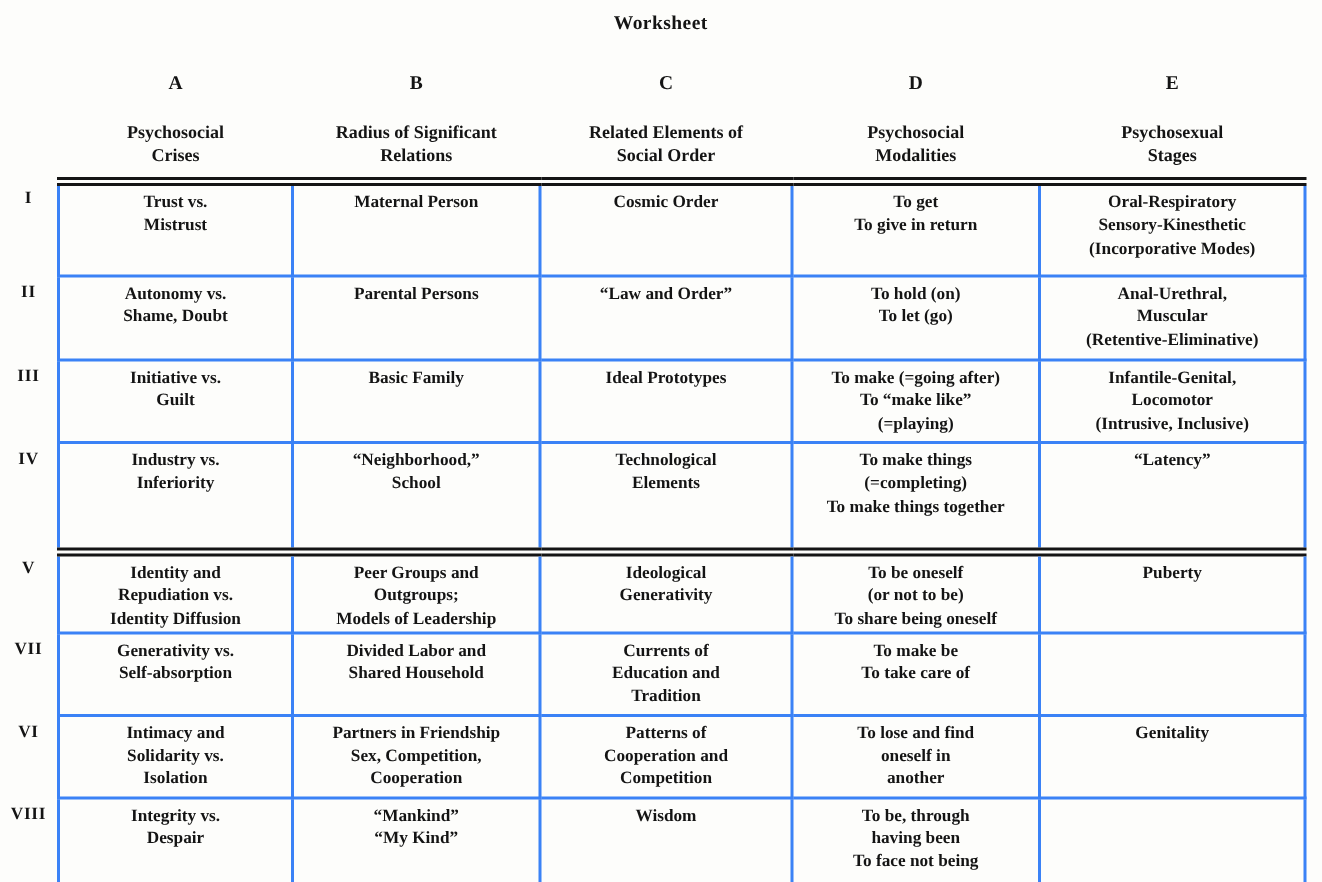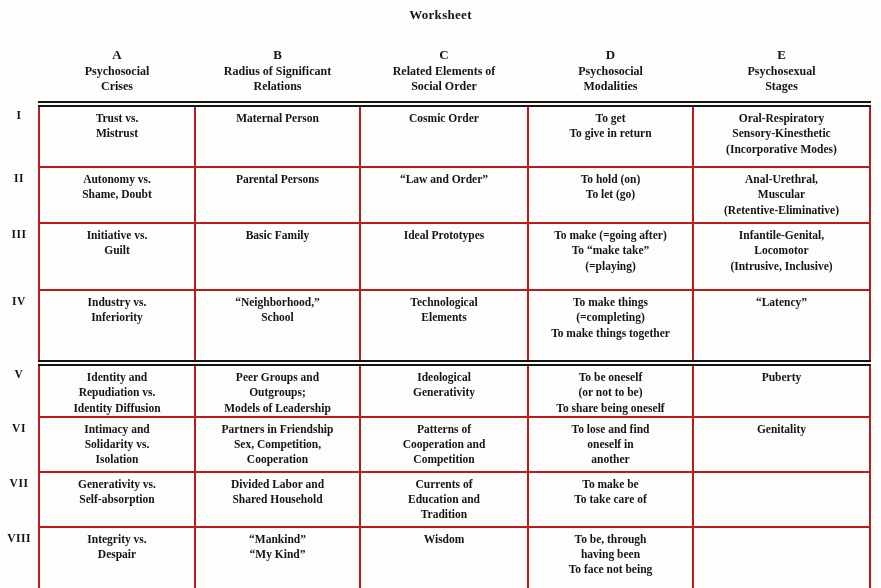--- a/index.html
+++ b/index.html
@@ -23,30 +23,30 @@
     grid-template-columns: 39px 156px 165px 168px 165px 177px;
     margin-top: 24px;
   }
   .gutter { }
   .col-head { text-align: center; font-weight: bold; }
   .col-letter { font-size: 13px; }
   .col-label {
     font-size: 12px;
     line-height: 1.22;
     white-space: pre-line;
-    margin-top: 1px;
+    margin-top: 18px;
   }
   table.worksheet {
     border-collapse: collapse;
     table-layout: fixed;
     margin-top: 8px;
     margin-left: 0;
   }
   table.worksheet td {
-    border: 2px solid #b91c1c;
+    border: 2px solid #3b82f6;
     vertical-align: top;
     text-align: center;
     font-weight: bold;
     font-size: 11.5px;
     line-height: 1.32;
     white-space: pre-line;
     padding: 4px 2px 0 2px;
     overflow: hidden;
   }
   td.numeral {
@@ -122,28 +122,28 @@
         <td>Autonomy vs.
 Shame, Doubt</td>
         <td>Parental Persons</td>
         <td>“Law and Order”</td>
         <td>To hold (on)
 To let (go)</td>
         <td>Anal-Urethral,
 Muscular
 (Retentive-Eliminative)</td>
       </tr>
-      <tr style="height:67px">
+      <tr style="height:55px">
         <td class="numeral">III</td>
         <td>Initiative vs.
 Guilt</td>
         <td>Basic Family</td>
         <td>Ideal Prototypes</td>
         <td>To make (=going after)
-To “make take”
+To “make like”
 (=playing)</td>
         <td>Infantile-Genital,
 Locomotor
 (Intrusive, Inclusive)</td>
       </tr>
       <tr class="row-dbl-bottom" style="height:73px">
         <td class="numeral">IV</td>
         <td>Industry vs.
 Inferiority</td>
         <td>“Neighborhood,”
@@ -162,50 +162,50 @@
 Identity Diffusion</td>
         <td>Peer Groups and
 Outgroups;
 Models of Leadership</td>
         <td>Ideological
 Generativity</td>
         <td>To be oneself
 (or not to be)
 To share being oneself</td>
         <td>Puberty</td>
+      </tr>
+      <tr style="height:55px">
+        <td class="numeral">VII</td>
+        <td>Generativity vs.
+Self-absorption</td>
+        <td>Divided Labor and
+Shared Household</td>
+        <td>Currents of
+Education and
+Tradition</td>
+        <td>To make be
+To take care of</td>
+        <td></td>
       </tr>
       <tr style="height:55px">
         <td class="numeral">VI</td>
         <td>Intimacy and
 Solidarity vs.
 Isolation</td>
         <td>Partners in Friendship
 Sex, Competition,
 Cooperation</td>
         <td>Patterns of
 Cooperation and
 Competition</td>
         <td>To lose and find
 oneself in
 another</td>
         <td>Genitality</td>
       </tr>
-      <tr style="height:55px">
-        <td class="numeral">VII</td>
-        <td>Generativity vs.
-Self-absorption</td>
-        <td>Divided Labor and
-Shared Household</td>
-        <td>Currents of
-Education and
-Tradition</td>
-        <td>To make be
-To take care of</td>
-        <td></td>
-      </tr>
       <tr style="height:65px">
         <td class="numeral">VIII</td>
         <td>Integrity vs.
 Despair</td>
         <td>“Mankind”
 “My Kind”</td>
         <td>Wisdom</td>
         <td>To be, through
 having been
 To face not being</td>

